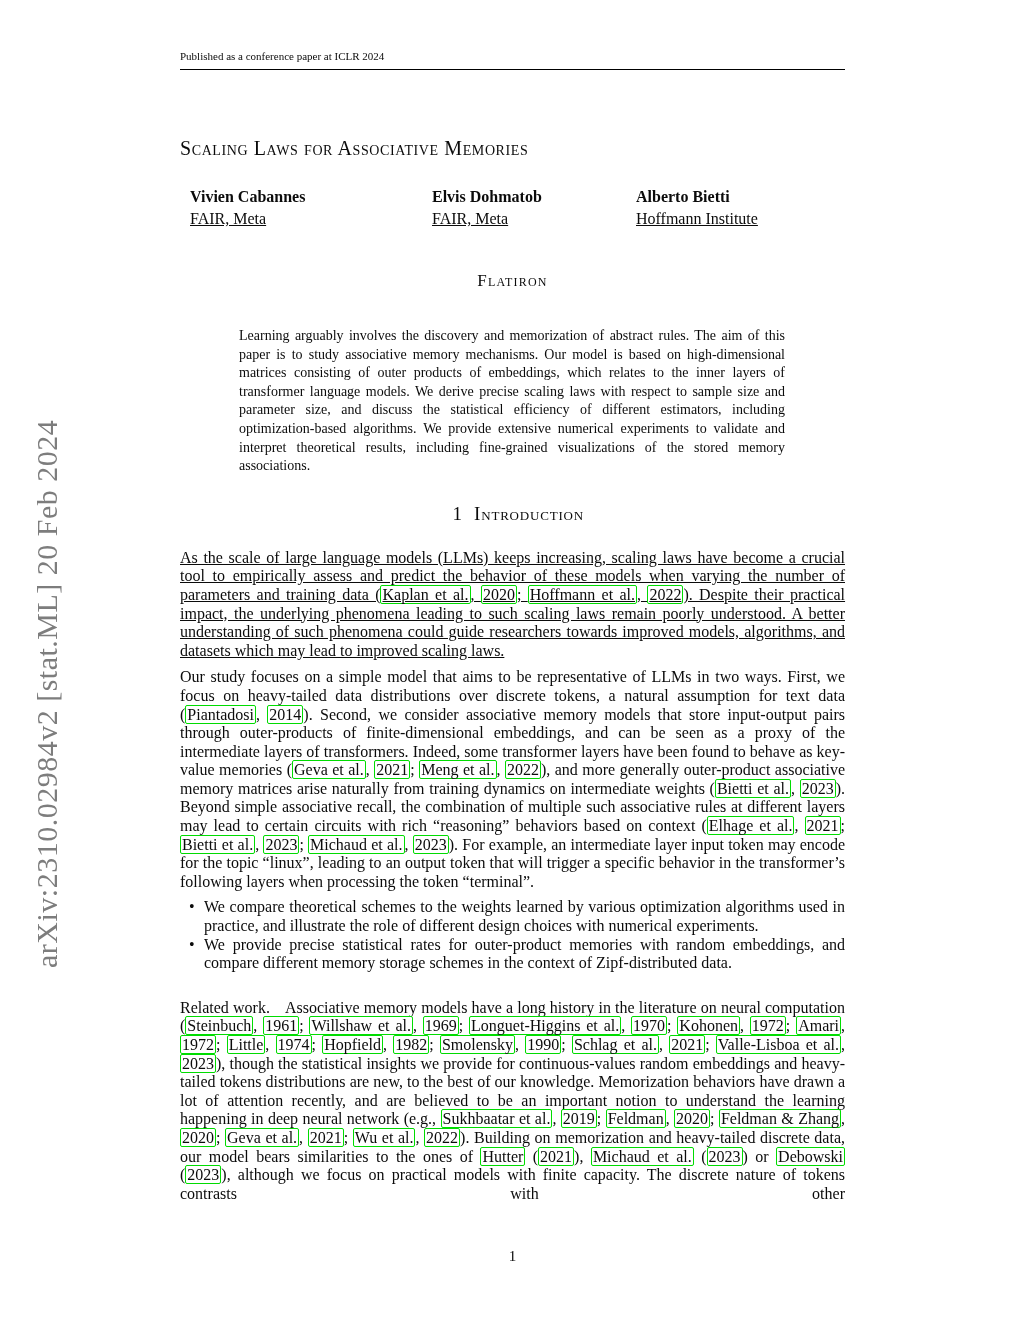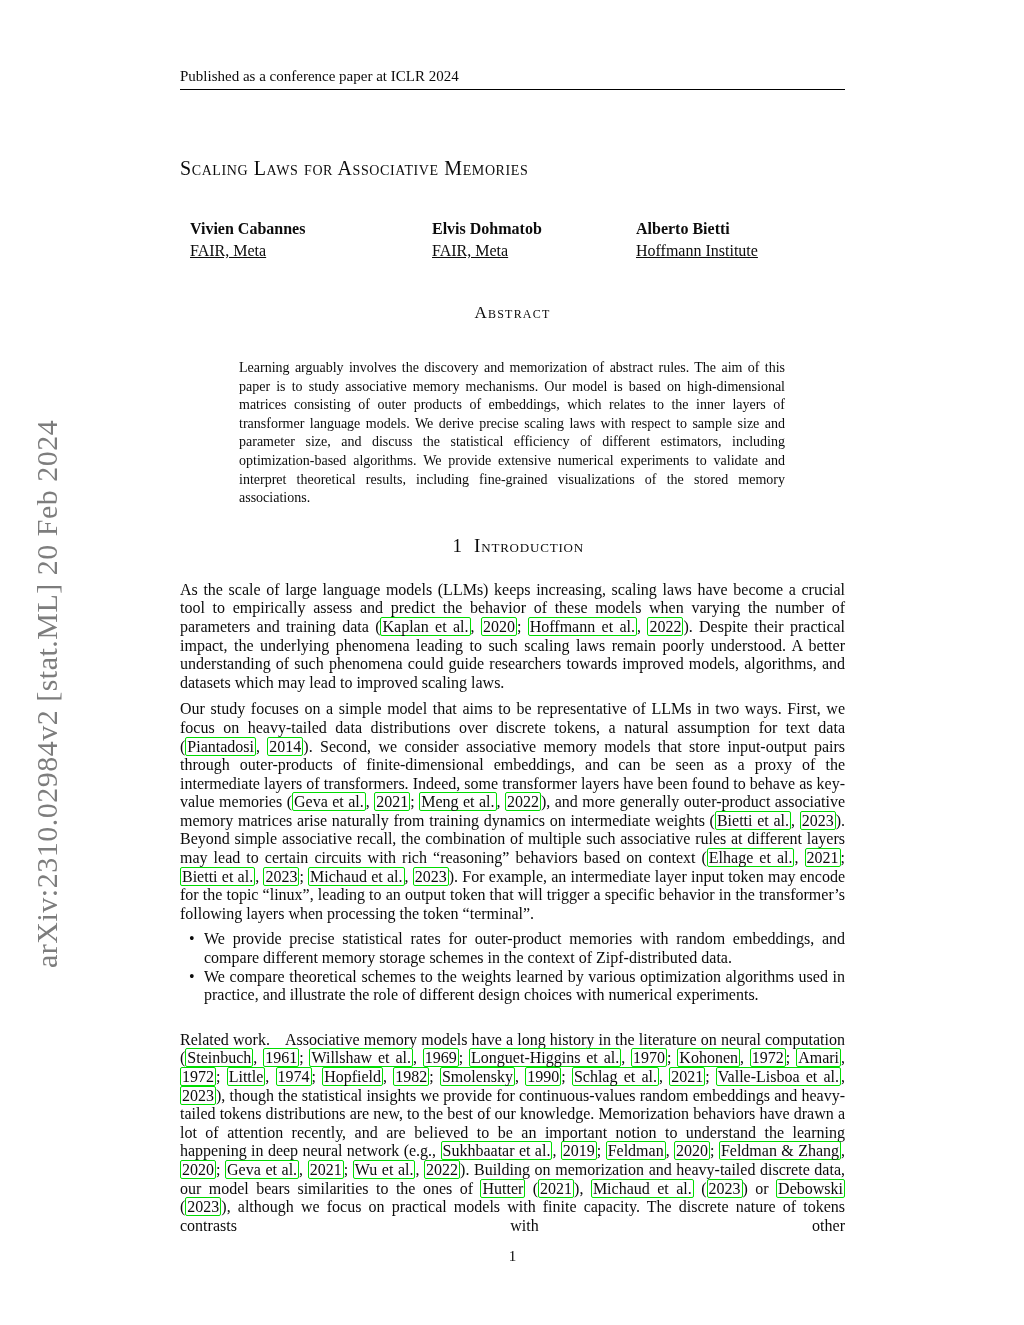--- a/index.html
+++ b/index.html
@@ -22,37 +22,37 @@
     transform-origin: 0 0;
     white-space: nowrap;
     font-size: 30px;
     color: var(--watermark-gray, #7d7d7d);
     letter-spacing: 0.5px;
   }
 
   .content { position: absolute; left: 180px; top: 0; width: 665px; }
 
   .running-header {
-    padding-top: 68px;
-    font-size: 15px;
+    padding-top: 48px;
+    font-size: 11px;
     line-height: 16px;
     padding-bottom: 5px;
     border-bottom: 1px solid #000;
   }
 
   .title {
     margin: 63px 0 0 0;
     font-size: 20px;
     font-weight: normal;
     font-variant: small-caps;
     letter-spacing: 0.6px;
     line-height: 30px;
   }
 
-  .authors { position: relative; margin-top: 36px; height: 48px; font-size: 16px; }
+  .authors { position: relative; margin-top: 24px; height: 48px; font-size: 16px; }
   .author { position: absolute; top: 0; }
   .author.a0 { left: 10px; }
   .author.a1 { left: 252px; }
   .author.a2 { left: 456px; }
   .author .name { font-weight: bold; line-height: 19px; }
   .author .affil { line-height: 19px; margin-top: 3px; text-decoration: underline; }
 
   .abstract-heading {
     margin-top: 36px;
     text-align: center;
@@ -78,21 +78,21 @@
     text-align: center;
   }
   .section-heading .secnum { display: inline-block; width: 33px; }
 
   p.body {
     margin: 8px 0 0 0;
     font-size: 16px;
     line-height: 18.6px;
     text-align: justify;
   }
-  p.body.first { margin-top: 23px; }
+  p.body.first { margin-top: 23px; text-decoration: underline; }
   p.body.contrib { margin-top: 8px; }
 
   ul.contribs { margin: 7px 0 0 0; padding: 0 0 0 24px; }
   ul.contribs li {
     list-style: none;
     position: relative;
     font-size: 16px;
     line-height: 18.6px;
     text-align: justify;
   }
@@ -142,36 +142,36 @@
       <div class="author a1">
         <div class="name">Elvis Dohmatob</div>
         <div class="affil">FAIR, Meta</div>
       </div>
       <div class="author a2">
         <div class="name">Alberto Bietti</div>
         <div class="affil">Hoffmann Institute</div>
       </div>
     </div>
 
-    <div class="abstract-heading">Abstract</div>
+    <div class="abstract-heading">Flatiron</div>
 
     <div class="abstract-body">Learning arguably involves the discovery and memorization of abstract rules. The aim of this paper is to study associative memory mechanisms. Our model is based on high-dimensional matrices consisting of outer products of embeddings, which relates to the inner layers of transformer language models. We derive precise scaling laws with respect to sample size and parameter size, and discuss the statistical efficiency of different estimators, including optimization-based algorithms. We provide extensive numerical experiments to validate and interpret theoretical results, including fine-grained visualizations of the stored memory associations.</div>
 
     <div class="section-heading">
       <span class="secnum">1</span><span>Introduction</span>
     </div>
 
     <p class="body first">As the scale of large language models (LLMs) keeps increasing, scaling laws have become a crucial tool to empirically assess and predict the behavior of these models when varying the number of parameters and training data (<span class="cite">Kaplan et al.</span>, <span class="cite">2020</span>; <span class="cite">Hoffmann et al.</span>, <span class="cite">2022</span>). Despite their practical impact, the underlying phenomena leading to such scaling laws remain poorly understood. A better understanding of such phenomena could guide researchers towards improved models, algorithms, and datasets which may lead to improved scaling laws.</p>
 
     <p class="body">Our study focuses on a simple model that aims to be representative of LLMs in two ways. First, we focus on heavy-tailed data distributions over discrete tokens, a natural assumption for text data (<span class="cite">Piantadosi</span>, <span class="cite">2014</span>). Second, we consider associative memory models that store input-output pairs through outer-products of finite-dimensional embeddings, and can be seen as a proxy of the intermediate layers of transformers. Indeed, some transformer layers have been found to behave as key-value memories (<span class="cite">Geva et al.</span>, <span class="cite">2021</span>; <span class="cite">Meng et al.</span>, <span class="cite">2022</span>), and more generally outer-product associative memory matrices arise naturally from training dynamics on intermediate weights (<span class="cite">Bietti et al.</span>, <span class="cite">2023</span>). Beyond simple associative recall, the combination of multiple such associative rules at different layers may lead to certain circuits with rich “reasoning” behaviors based on context (<span class="cite">Elhage et al.</span>, <span class="cite">2021</span>; <span class="cite">Bietti et al.</span>, <span class="cite">2023</span>; <span class="cite">Michaud et al.</span>, <span class="cite">2023</span>). For example, an intermediate layer input token may encode for the topic “linux”, leading to an output token that will trigger a specific behavior in the transformer’s following layers when processing the token “terminal”.</p>
 
 
     <ul class="contribs">
+      <li>We compare theoretical schemes to the weights learned by various optimization algorithms used in practice, and illustrate the role of different design choices with numerical experiments.</li>
       <li>We provide precise statistical rates for outer-product memories with random embeddings, and compare different memory storage schemes in the context of Zipf-distributed data.</li>
-      <li>We compare theoretical schemes to the weights learned by various optimization algorithms used in practice, and illustrate the role of different design choices with numerical experiments.</li>
     </ul>
 
     <p class="body related"><span class="related-label">Related work.</span><span>Associative memory models have a long history in the literature on neural computation (<span class="cite">Steinbuch</span>, <span class="cite">1961</span>; <span class="cite">Willshaw et al.</span>, <span class="cite">1969</span>; <span class="cite">Longuet-Higgins et al.</span>, <span class="cite">1970</span>; <span class="cite">Kohonen</span>, <span class="cite">1972</span>; <span class="cite">Amari</span>, <span class="cite">1972</span>; <span class="cite">Little</span>, <span class="cite">1974</span>; <span class="cite">Hopfield</span>, <span class="cite">1982</span>; <span class="cite">Smolensky</span>, <span class="cite">1990</span>; <span class="cite">Schlag et al.</span>, <span class="cite">2021</span>; <span class="cite">Valle-Lisboa et al.</span>, <span class="cite">2023</span>), though the statistical insights we provide for continuous-values random embeddings and heavy-tailed tokens distributions are new, to the best of our knowledge. Memorization behaviors have drawn a lot of attention recently, and are believed to be an important notion to understand the learning happening in deep neural network (e.g., <span class="cite">Sukhbaatar et al.</span>, <span class="cite">2019</span>; <span class="cite">Feldman</span>, <span class="cite">2020</span>; <span class="cite">Feldman &amp; Zhang</span>, <span class="cite">2020</span>; <span class="cite">Geva et al.</span>, <span class="cite">2021</span>; <span class="cite">Wu et al.</span>, <span class="cite">2022</span>). Building on memorization and heavy-tailed discrete data, our model bears similarities to the ones of <span class="cite">Hutter</span> (<span class="cite">2021</span>), <span class="cite">Michaud et al.</span> (<span class="cite">2023</span>) or <span class="cite">Debowski</span> (<span class="cite">2023</span>), although we focus on practical models with finite capacity. The discrete nature of tokens contrasts with other</span></p>
 
   </div>
 
   <div class="pageno">1</div>
 
 </div>
 

